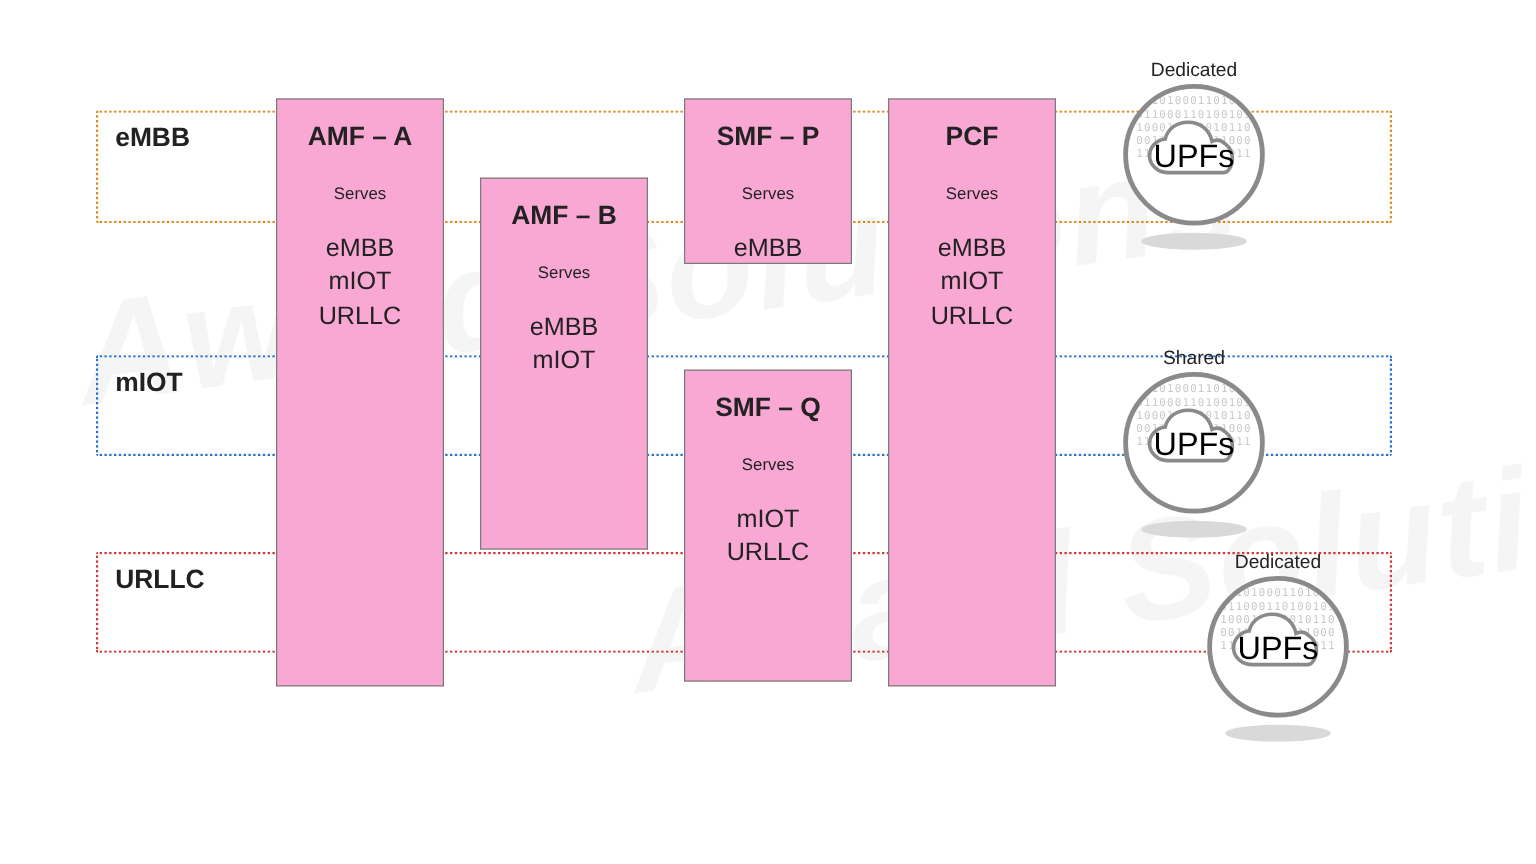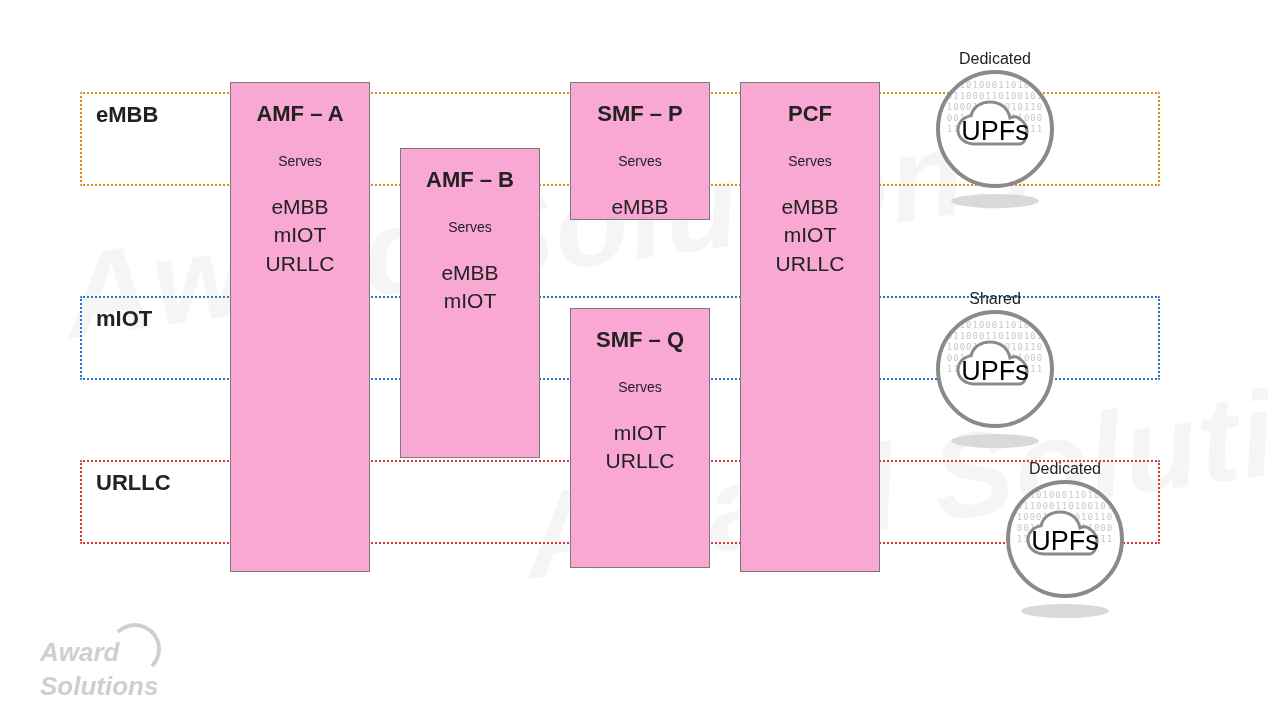--- a/index.html
+++ b/index.html
@@ -143,17 +143,14 @@
       <div class="cloud">
           <svg width="86" height="56" viewBox="0 0 86 56">
             <path d="M68 44H22c-9 0-16-6-16-14 0-7 5-13 13-14 2-9 10-14 19-14 10 0 18 6 20 16 4-2 8-1 11 2 4 3 6 8 6 12 0 7-4 12-7 12z" fill="#fff" stroke="#8a8a8a" stroke-width="3"></path>
           </svg>
         </div>
       <div class="lbl">UPFs</div>
     </div>
     <div class="shadow"></div>
   </div>
 
-  <div class="logo">
-    Award<span class="arc"></span><br>Solutions
-  </div>
 
 </div>
 
 </body></html>

